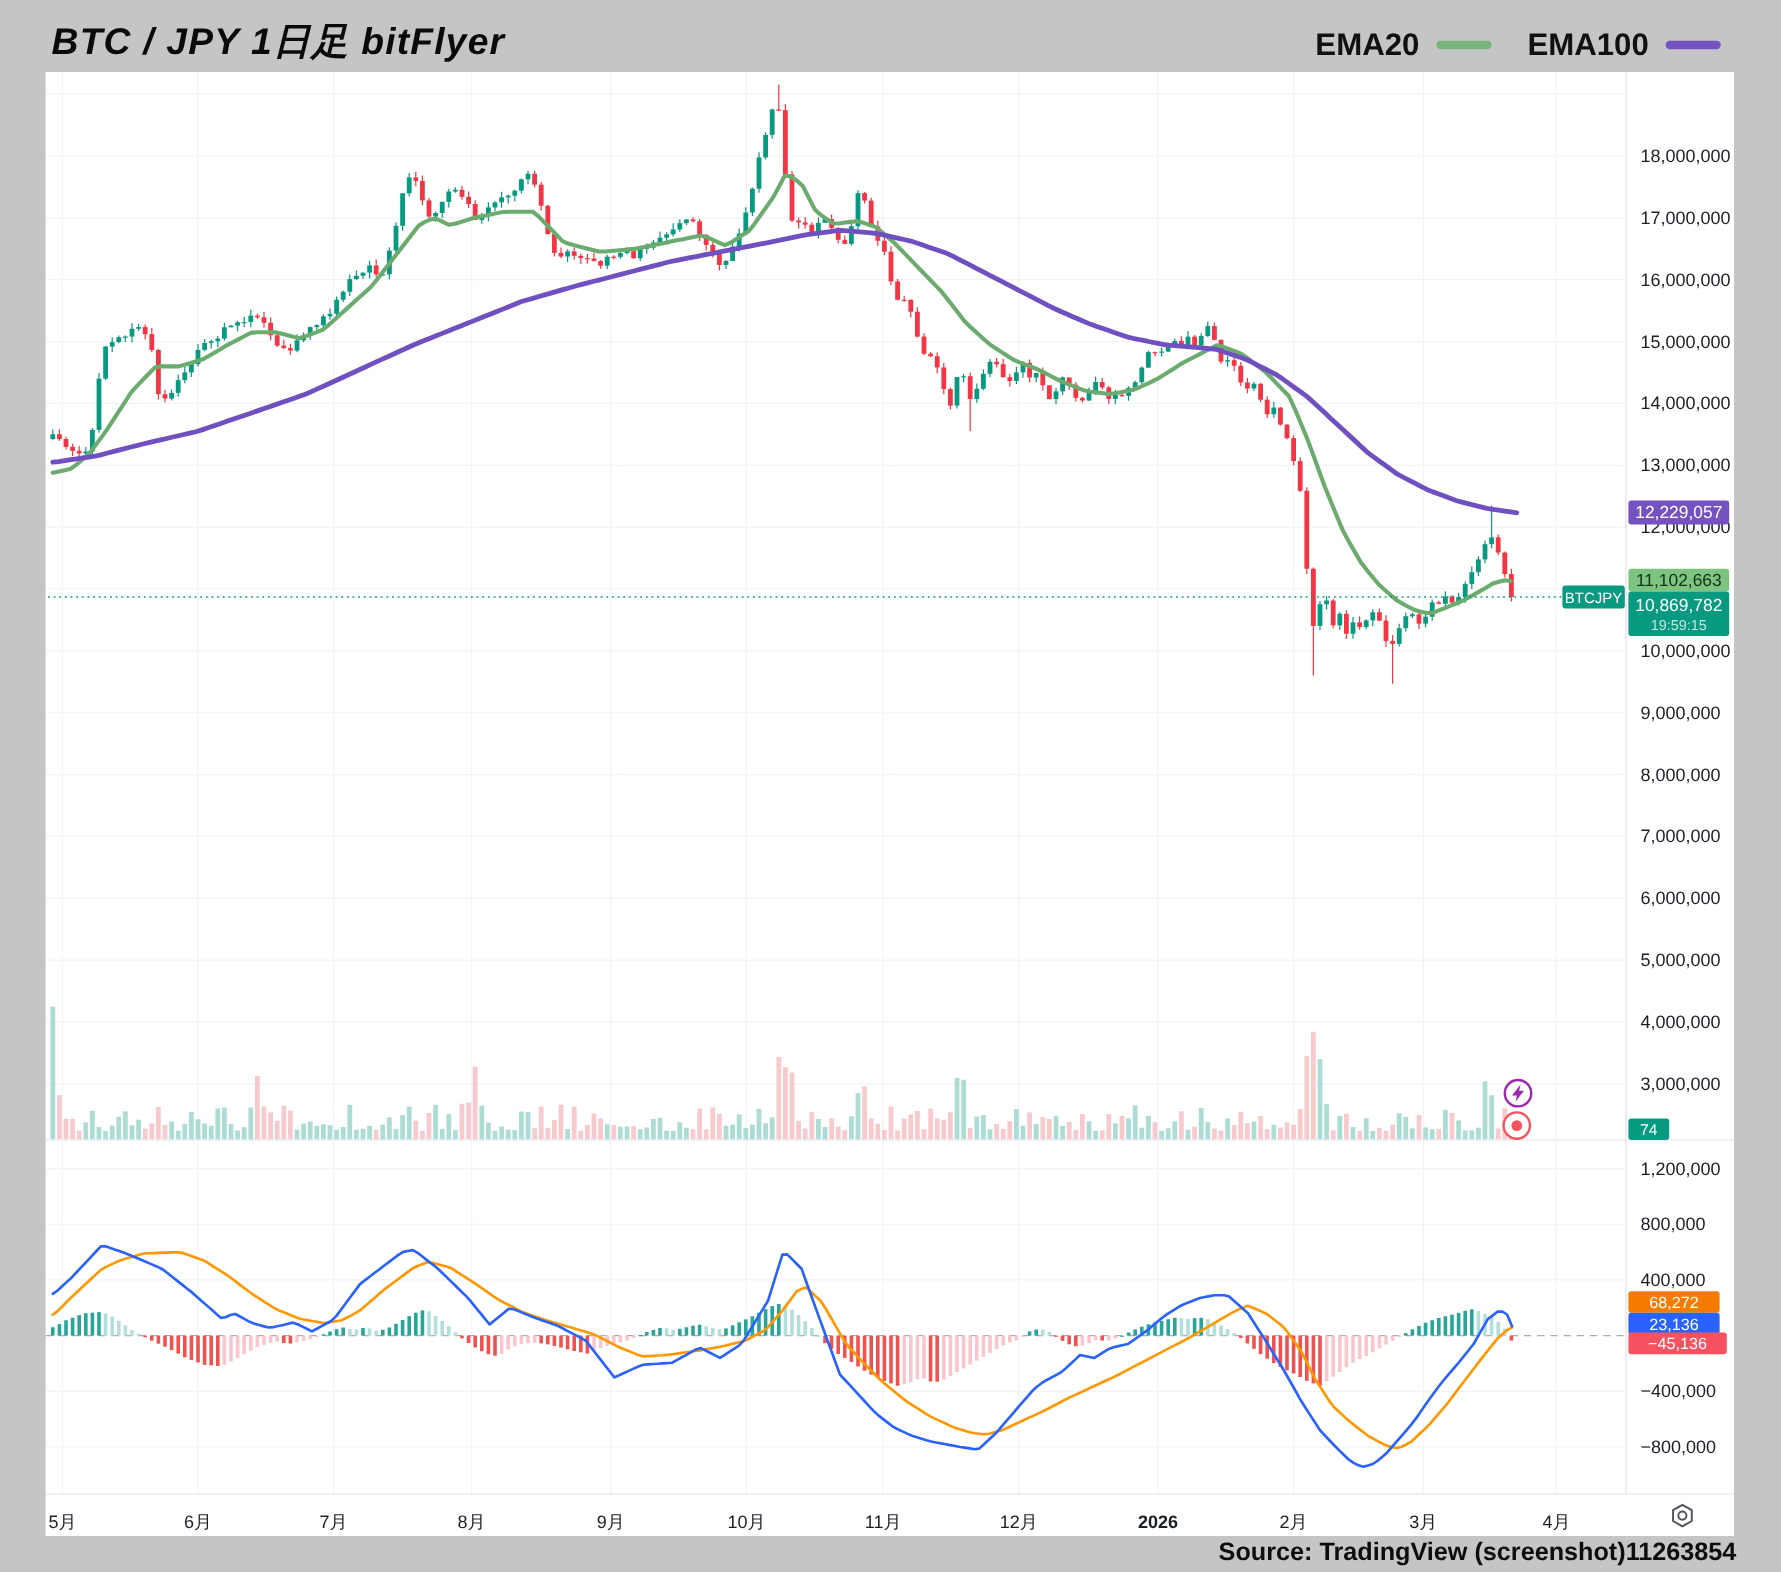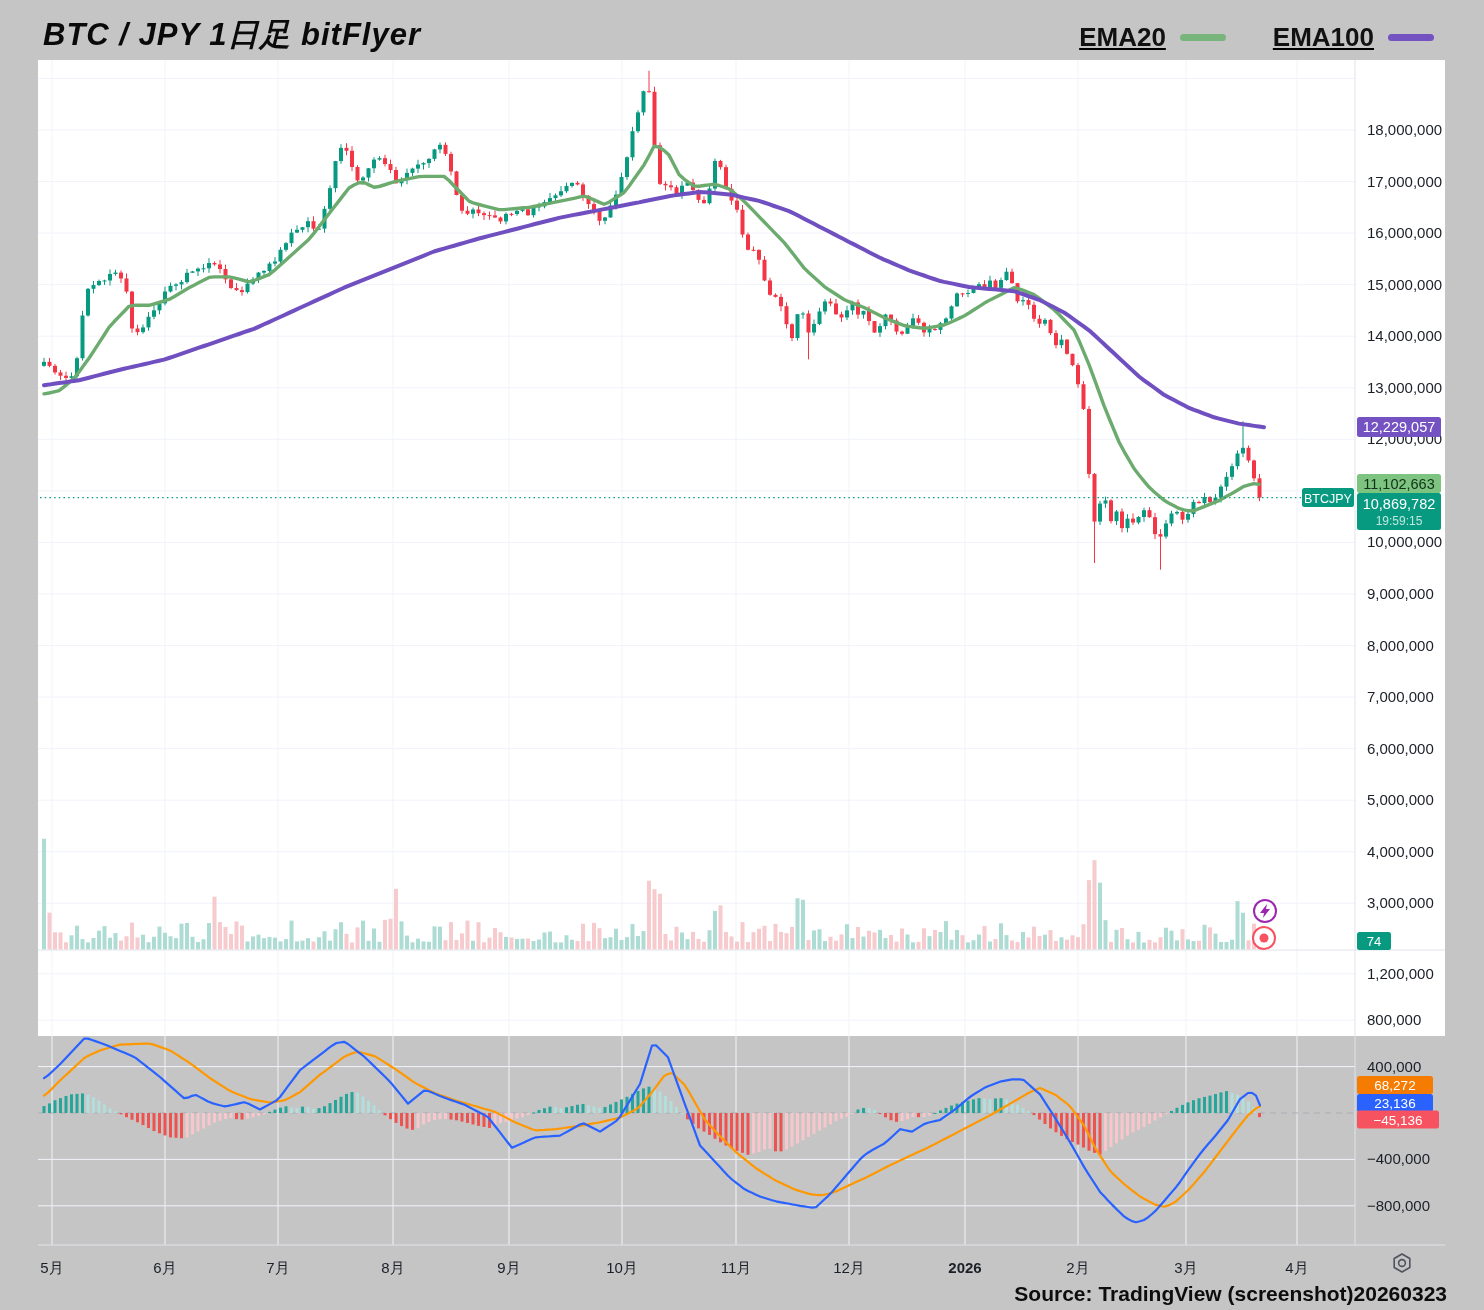--- a/index.html
+++ b/index.html
@@ -1,24 +1,24 @@
 <!DOCTYPE html>
 <html><head>
 <meta charset="utf-8">
 <style>
   html,body{margin:0;padding:0;width:1484px;height:1310px;overflow:hidden;
     background:#c5c5c5;font-family:"Liberation Sans","DejaVu Sans",sans-serif;}
   #stage{position:relative;width:1484px;height:1310px;background:#c5c5c5;}
   #chart-title{position:absolute;left:43px;top:14px;font-size:31px;font-weight:700;
     color:#0a0a0a;letter-spacing:1px;white-space:nowrap;font-style:italic;}
-  #legend{position:absolute;top:22px;right:50px;display:flex;align-items:center;gap:47px;text-decoration:underline;}
+  #legend{position:absolute;top:22px;right:50px;display:flex;align-items:center;gap:30px;}
   .legend-item{display:flex;align-items:center;gap:14px;}
   .legend-label{font-size:26px;font-weight:600;color:#111;}
   .legend-swatch{width:46px;height:7px;border-radius:4px;}
-  #panel{position:absolute;left:38px;top:60px;width:1407px;height:976px;background:#ffffff;}
+  #panel{position:absolute;left:38px;top:60px;width:1407px;height:1220px;background:#ffffff;}
   #footer-source{position:absolute;top:1282px;right:37px;font-size:21px;font-weight:700;
     color:#0d0d0d;white-space:nowrap;}
   svg text{user-select:none;}
 </style>
 </head>
 <body>
 
 <div id="stage">
   <div id="chart-title">BTC / JPY 1日足 bitFlyer</div>
 
@@ -1043,14 +1043,14 @@
           <path d="M 1229 844 L 1222 853 L 1226 853 L 1225 858 L 1232 849 L 1228 849 Z" fill="#9c27b0"></path>
           <circle cx="1226" cy="878" r="11" fill="#ffffff" stroke="#f7525f" stroke-width="2"></circle>
           <circle cx="1226" cy="878" r="4.5" fill="#f7525f"></circle>
         </g>
         <g>
           <path d="M 1371.8 1207.5 L 1364.0 1212.0 L 1356.2 1207.5 L 1356.2 1198.5 L 1364.0 1194.0 L 1371.8 1198.5 Z" fill="none" stroke="#50535e" stroke-width="1.6" stroke-linejoin="round"></path>
           <circle cx="1364" cy="1203" r="3.4" fill="none" stroke="#50535e" stroke-width="1.6"></circle>
         </g>
       </svg></div>
 
-  <div id="footer-source">Source: TradingView (screenshot)20260323</div>
+  <div id="footer-source">Source: TradingView (screenshot)11263854</div>
 </div>
 
 </body></html>

